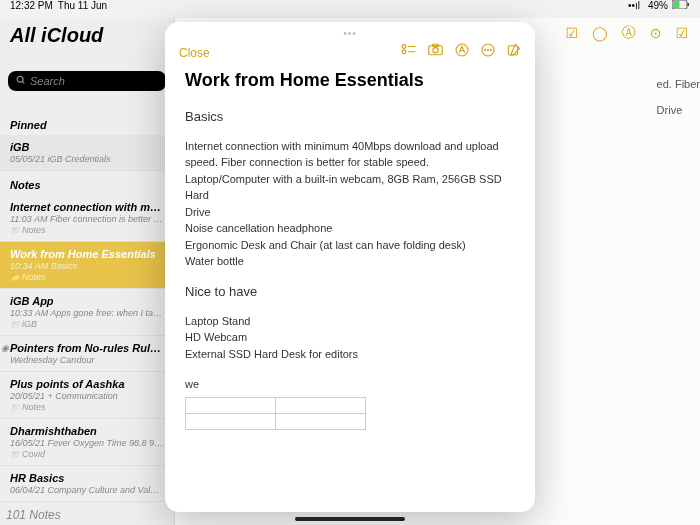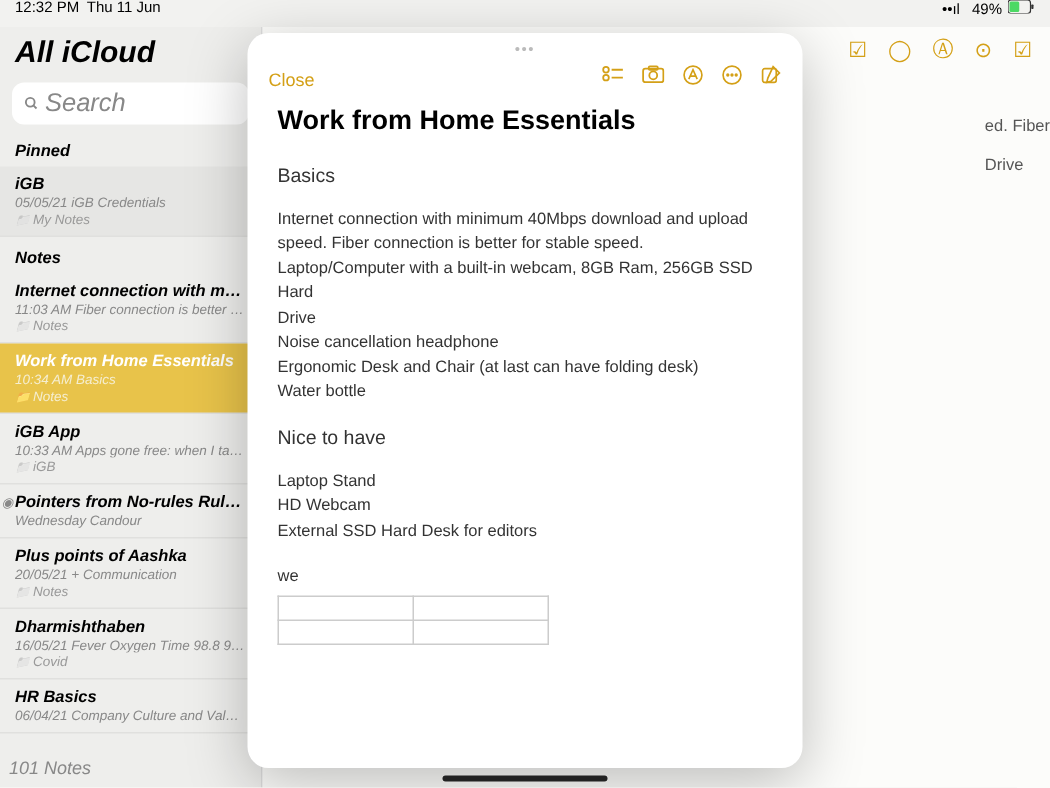--- a/index.html
+++ b/index.html
@@ -6,21 +6,21 @@
     body { width: 700px; height: 525px; background: #f2f2f0; overflow: hidden; position: relative; }
     
     .status-bar { height: 18px; display: flex; justify-content: space-between; align-items: flex-start; padding: 0 10px; font-size: 10px; font-weight: 400; }
     .status-left { display: flex; gap: 5px; align-items: center; }
     .status-right { display: flex; gap: 4px; align-items: center; }
     
     .main-container { display: flex; height: calc(100% - 18px); }
     
     .sidebar { width: 175px; background: #eeeeec; border-right: 1px solid #ddd; display: flex; flex-direction: column; font-style: italic; }
     .sidebar-title { font-size: 20px; font-weight: 700; padding: 6px 10px 4px; }
-    .search-box { margin: 4px 8px; background: #ffffff; border-radius: 8px; padding: 4px 8px; font-size: 17px; color: #888; display: flex; align-items: center; gap: 4px; }
+    .search-box { margin: 20px 8px; background: #000000; border-radius: 8px; padding: 4px 8px; font-size: 11px; color: #888; display: flex; align-items: center; gap: 4px; }
     .section-header { font-size: 11px; font-weight: 700; padding: 8px 10px 4px; }
     
     .note-item { padding: 6px 10px; border-bottom: 1px solid #e0e0de; }
     .note-item.pinned { background: #e6e6e4; }
     .note-item.selected { background: #e8c34a; color: white; }
     .note-item .title { font-size: 11px; font-weight: 600; white-space: nowrap; overflow: hidden; text-overflow: ellipsis; }
     .note-item .meta { font-size: 9px; color: #888; margin-top: 1px; white-space: nowrap; overflow: hidden; text-overflow: ellipsis; }
     .note-item.selected .meta { color: #f5eed0; }
     .note-item .folder { font-size: 9px; color: #999; margin-top: 1px; }
     .note-item.selected .folder { color: #f5eed0; }
@@ -98,21 +98,20 @@
             <line x1="20" y1="20" x2="15" y2="15"></line>
           </svg>
       </span>
       <span>Search</span>
     </div>
 
     <div class="section-header">Pinned</div>
     <div class="note-item pinned">
       <div class="title">iGB</div>
       <div class="meta">05/05/21  iGB Credentials</div>
-      <div class="folder"><span class="folder-icon"></span><span>My Notes</span></div>
     </div>
 
     <div class="section-header">Notes</div>
 
     <div class="note-item">
       <div class="title">Internet connection with minimum 4…</div>
       <div class="meta">11:03 AM  Fiber connection is better for …</div>
       <div class="folder"><span class="folder-icon"></span><span>Notes</span></div>
     </div>
 

